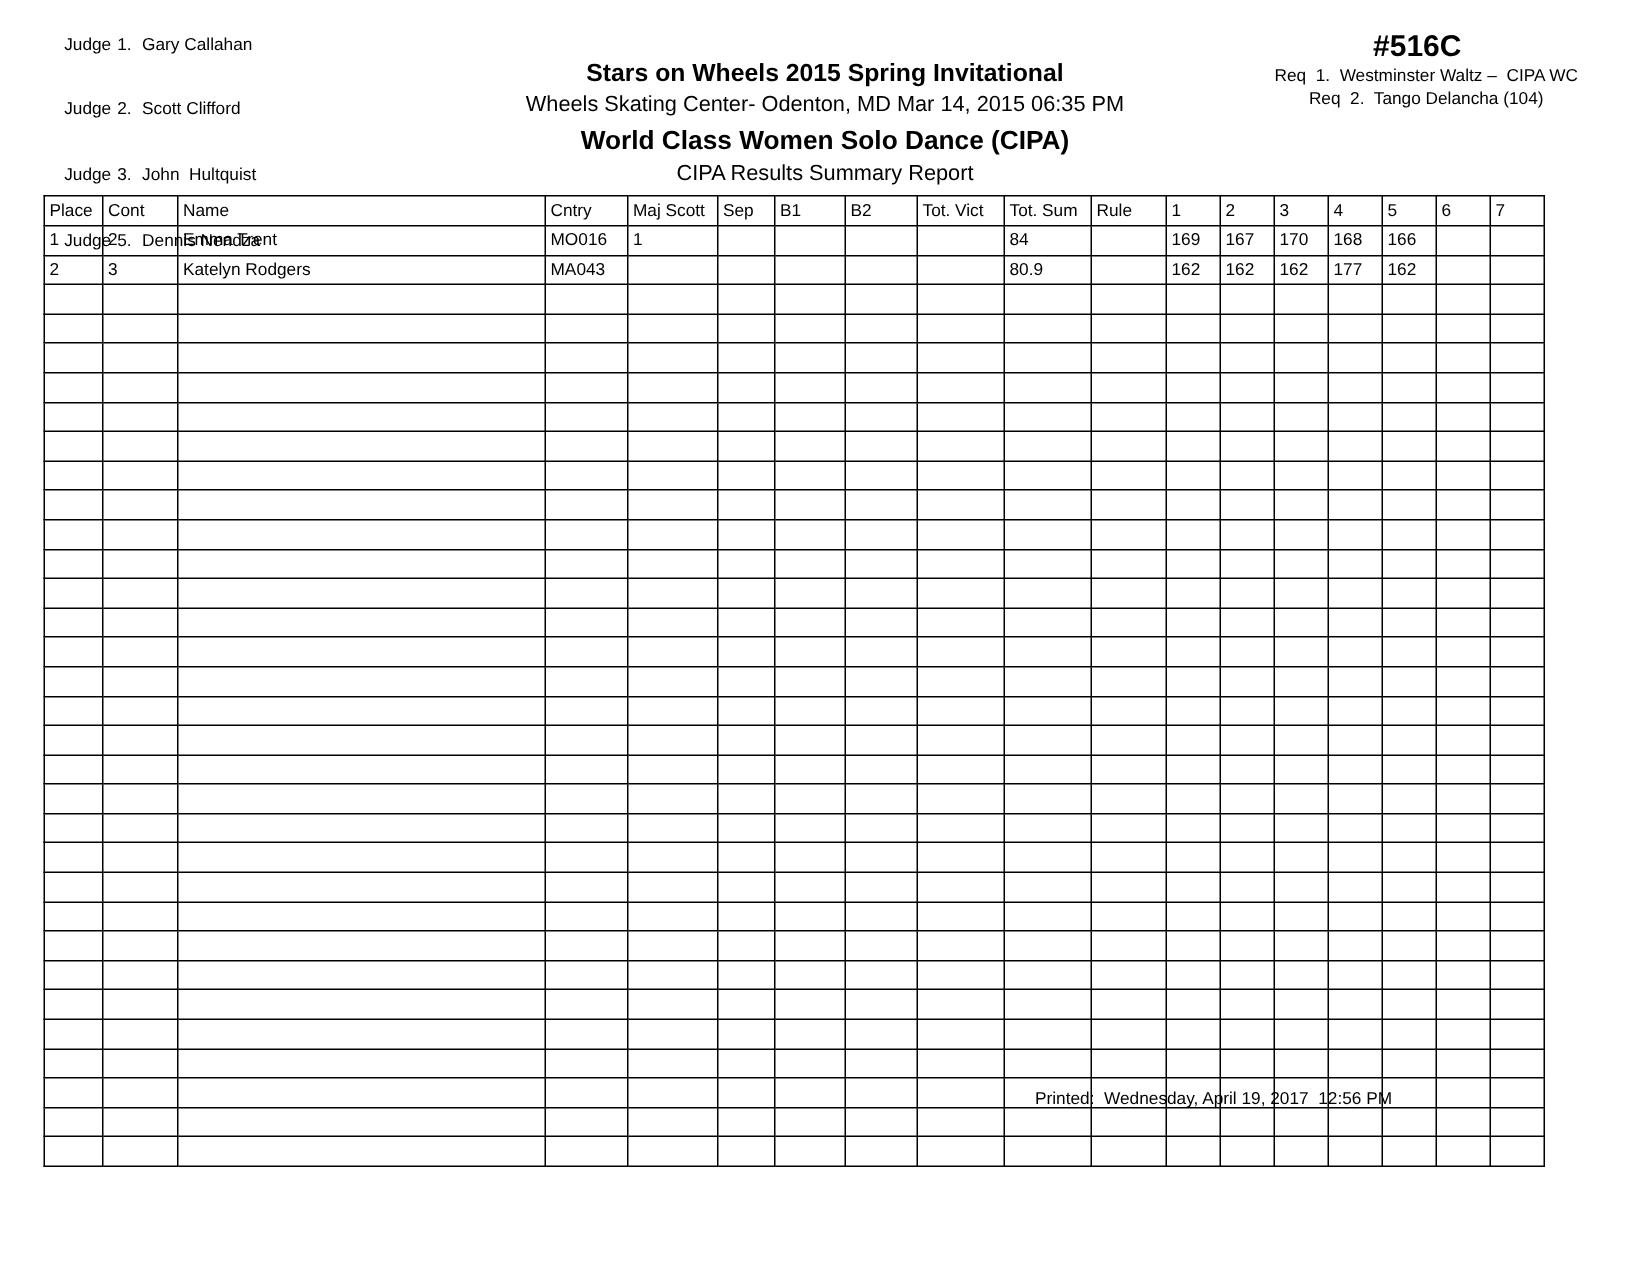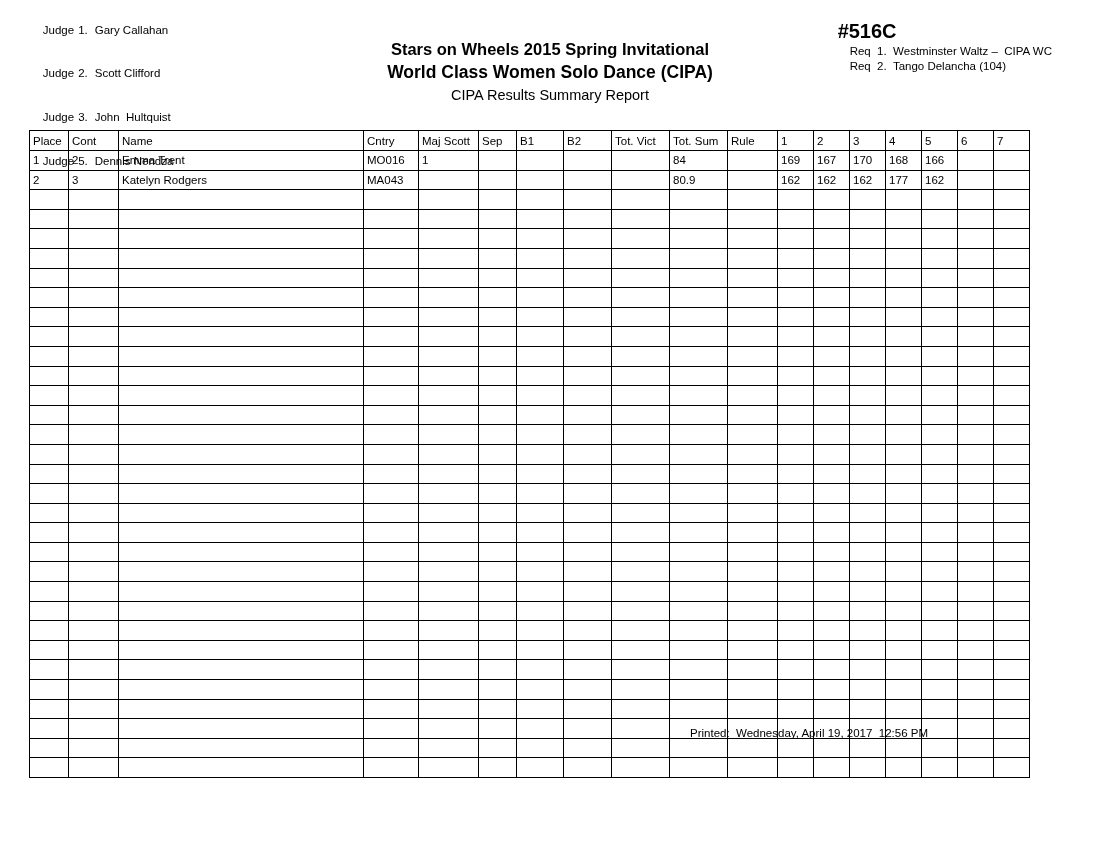--- a/index.html
+++ b/index.html
@@ -57,21 +57,21 @@
   .title-report {
     font-size: 14.5px;
     line-height: 22px;
   }
 
   
   .header-right {
     position: absolute;
     right: 48px;
     top: 18px;
-    text-align: left;
+    text-align: center;
   }
   .event-code {
     font-size: 20px;
     font-weight: bold;
     line-height: 26px;
   }
   .req-line {
     font-size: 11.5px;
     line-height: 14.5px;
     white-space: pre;
@@ -139,20 +139,21 @@
   <div class="judge-row">
     <span class="judge-word">Judge</span><span class="judge-num">3.</span><span class="judge-name">John  Hultquist</span>
   </div>
   <div class="judge-row">
     <span class="judge-word">Judge</span><span class="judge-num">5.</span><span class="judge-name">Dennis Nendza</span>
   </div>
 </div>
 
 <div class="header-center">
   <div class="title-main">Stars on Wheels 2015 Spring Invitational</div>
+  <div class="title-venue">Wheels Skating Center- Odenton, MD  Mar 14, 2015  06:35 PM</div>
   <div class="title-event">World Class Women Solo Dance (CIPA)</div>
   <div class="title-report">CIPA Results Summary Report</div>
 </div>
 
 <div class="header-right">
   <div class="event-code">#516C</div>
   <div class="req-line">Req  1.  Westminster Waltz –  CIPA WC</div>
   <div class="req-line">Req  2.  Tango Delancha (104)</div>
 </div>
 

